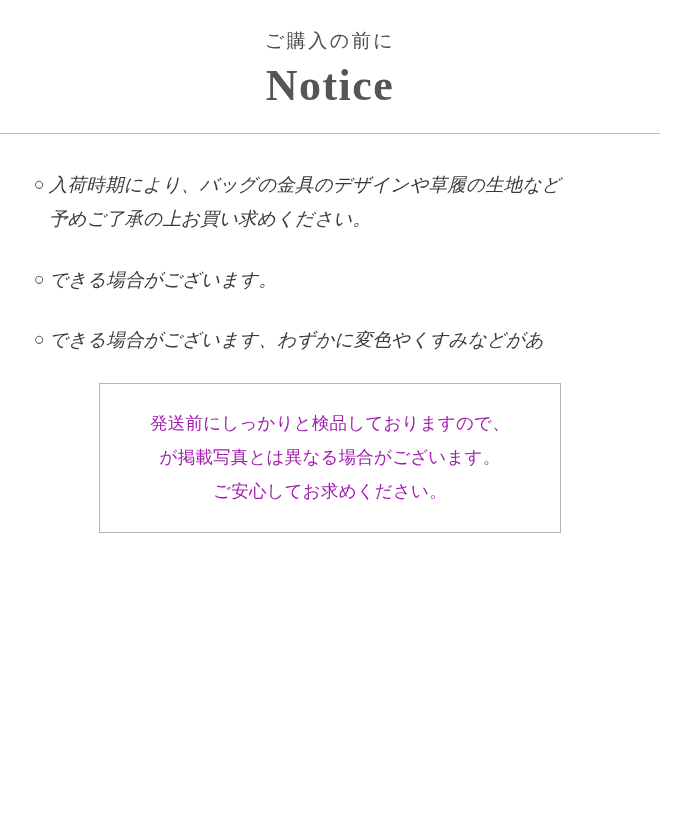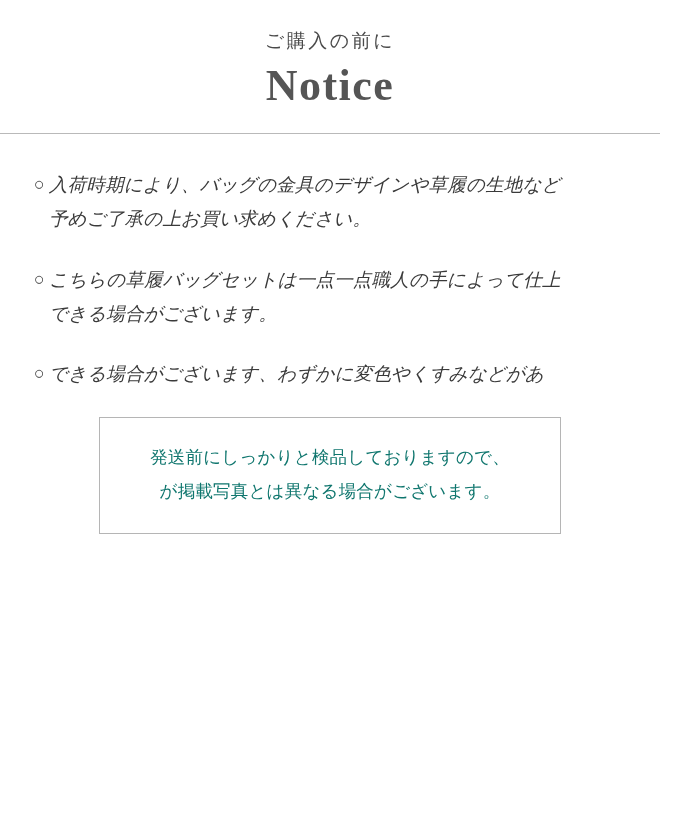--- a/index.html
+++ b/index.html
@@ -84,21 +84,21 @@
     margin: 22px auto 0 auto;
     width: 462px;
     box-sizing: border-box;
     border: 1px solid #b5b5b5;
     padding: 22px 10px 24px 10px;
     text-align: center;
   }
   .framed-line {
     font-size: 17.5px;
     line-height: 1.95;
-    color: #0f766e;
+    color: #a21caf;
     letter-spacing: 0.2px;
     white-space: nowrap;
   }
 </style>
 </head>
 <body>
 
 <div class="page">
 
   <div class="header">
@@ -114,32 +114,32 @@
       <div class="bullet">○</div>
       <div class="note-lines">
         <div class="note-line">入荷時期により、バッグの金具のデザインや草履の生地など</div>
         <div class="note-line">予めご了承の上お買い求めください。</div>
       </div>
     </div>
 
     <div class="note-block">
       <div class="bullet">○</div>
       <div class="note-lines">
-        <div class="note-line">こちらの草履バッグセットは一点一点職人の手によって仕上</div>
         <div class="note-line">できる場合がございます。</div>
       </div>
     </div>
 
     <div class="note-block">
       <div class="bullet">○</div>
       <div class="note-lines">
         <div class="note-line">できる場合がございます、わずかに変色やくすみなどがあ</div>
       </div>
     </div>
 
   </div>
 
   <div class="framed-box">
     <div class="framed-line">発送前にしっかりと検品しておりますので、</div>
     <div class="framed-line">が掲載写真とは異なる場合がございます。</div>
+    <div class="framed-line">ご安心してお求めください。</div>
   </div>
 
 </div>
 
 </body></html>

